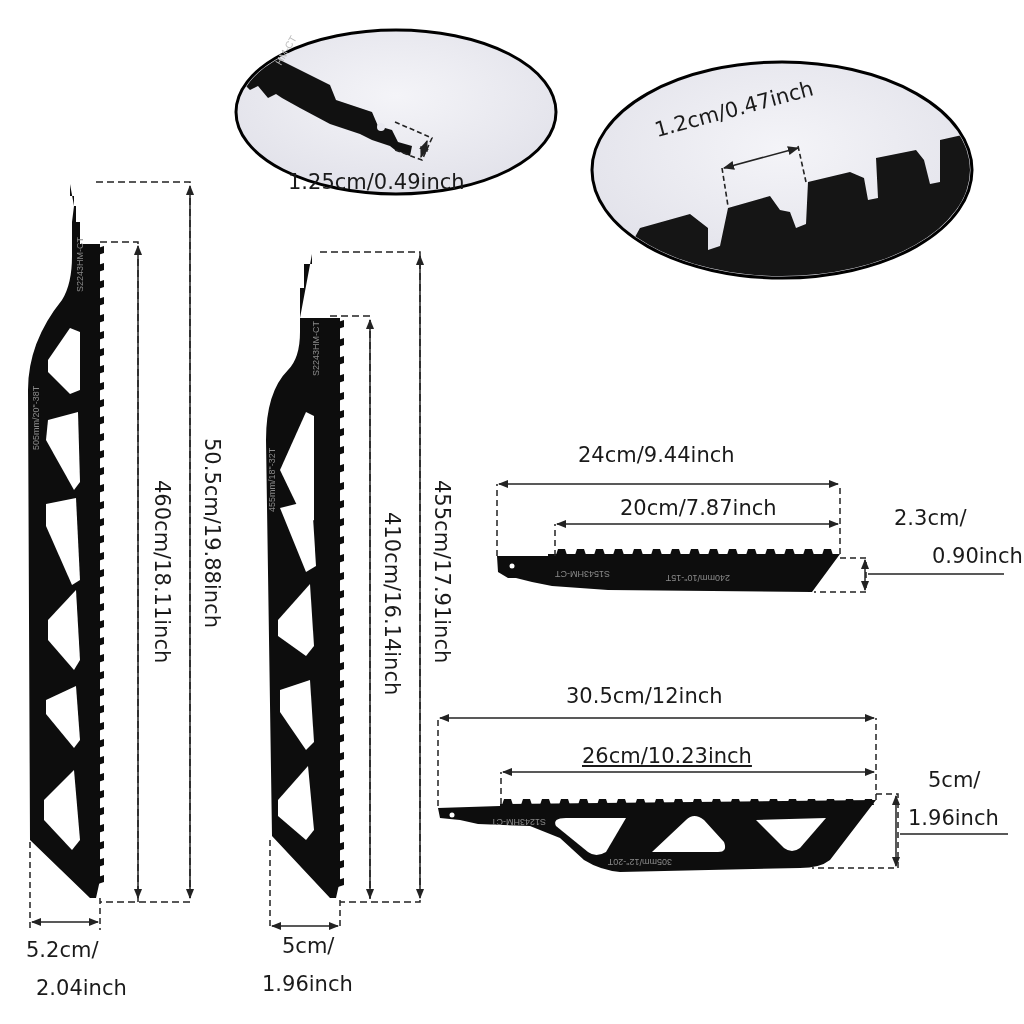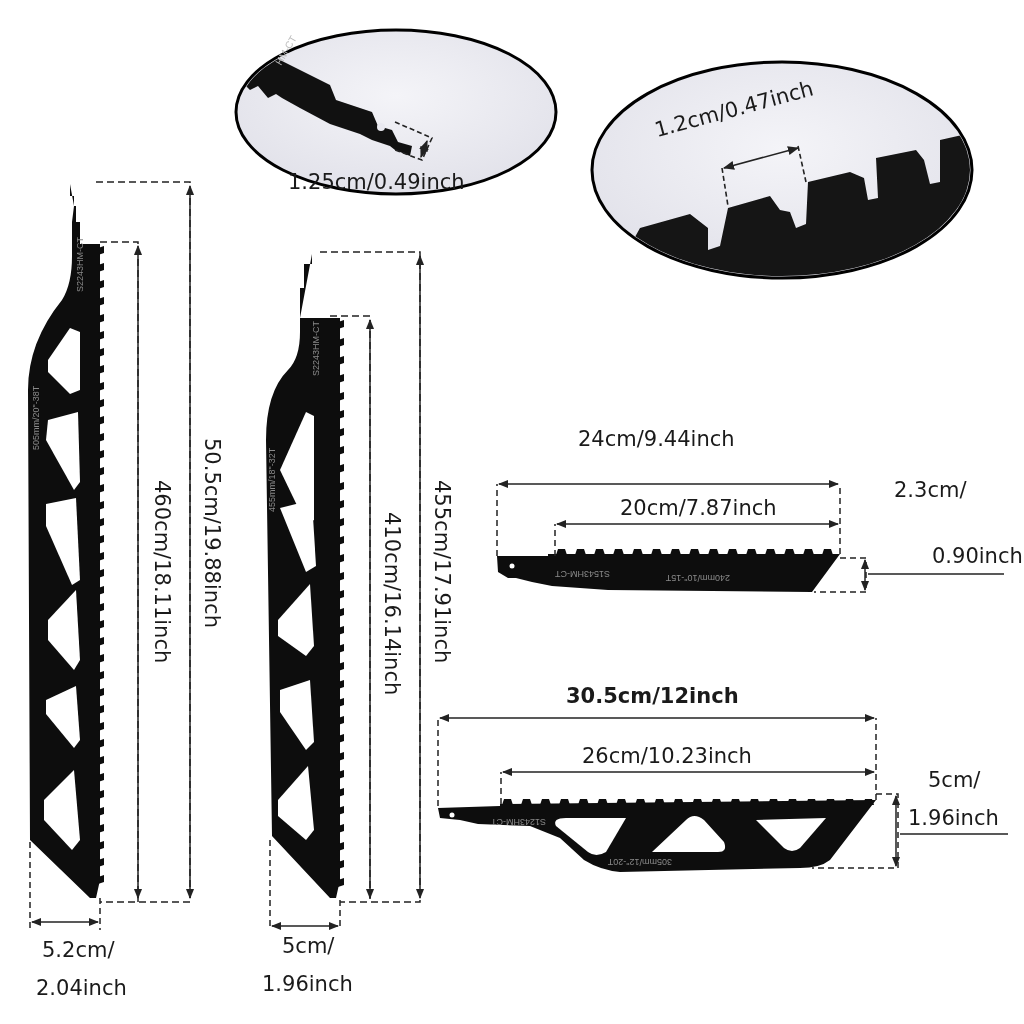--- a/index.html
+++ b/index.html
@@ -240,37 +240,37 @@
     <line x1="900" y1="834" x2="1008" y2="834"></line>
   </g>
 </svg>
 
 <div class="lbl" style="left:288px;top:172px;">1.25cm/0.49inch</div>
 <div class="lbl" style="left:658px;top:120px;transform:rotate(-15deg);transform-origin:left bottom;">1.2cm/0.47inch</div>
 <div class="blade-txt" style="left:274px;top:62px;transform:rotate(-60deg);transform-origin:left top;font-size:10px;color:#bbb;">HM-CT</div>
 
 <div class="vlbl" style="left:222px;top:438px;">50.5cm/19.88inch</div>
 <div class="vlbl" style="left:172px;top:480px;">460cm/18.11inch</div>
-<div class="lbl" style="left:26px;top:940px;margin-left:16px;">5.2cm/</div>
+<div class="lbl" style="left:26px;top:940px;">5.2cm/</div>
 <div class="lbl" style="left:36px;top:978px;">2.04inch</div>
 <div class="blade-txt" style="left:32px;top:450px;transform:rotate(-90deg);transform-origin:left top;">505mm/20"-38T</div>
 <div class="blade-txt" style="left:76px;top:292px;transform:rotate(-90deg);transform-origin:left top;">S2243HM-CT</div>
 
 <div class="vlbl" style="left:452px;top:480px;">455cm/17.91inch</div>
 <div class="vlbl" style="left:402px;top:512px;">410cm/16.14inch</div>
 <div class="lbl" style="left:282px;top:936px;">5cm/</div>
 <div class="lbl" style="left:262px;top:974px;">1.96inch</div>
 <div class="blade-txt" style="left:268px;top:512px;transform:rotate(-90deg);transform-origin:left top;">455mm/18"-32T</div>
 <div class="blade-txt" style="left:312px;top:376px;transform:rotate(-90deg);transform-origin:left top;">S2243HM-CT</div>
 
-<div class="lbl" style="left:578px;top:429px;">24cm/9.44inch</div>
+<div class="lbl" style="left:578px;top:445px;">24cm/9.44inch</div>
 <div class="lbl" style="left:620px;top:498px;">20cm/7.87inch</div>
-<div class="lbl" style="left:894px;top:480px;">2.3cm/</div>
+<div class="lbl" style="left:894px;top:508px;">2.3cm/</div>
 <div class="lbl" style="left:932px;top:546px;">0.90inch</div>
 <div class="blade-txt" style="left:610px;top:578px;transform:rotate(180deg);transform-origin:left top;">S1543HM-CT</div>
 <div class="blade-txt" style="left:730px;top:582px;transform:rotate(180deg);transform-origin:left top;">240mm/10"-15T</div>
 
-<div class="lbl" style="left:566px;top:686px;font-weight:bold;">30.5cm/12inch</div>
-<div class="lbl" style="left:582px;top:746px;">26cm/10.23inch</div>
+<div class="lbl" style="left:566px;top:686px;">30.5cm/12inch</div>
+<div class="lbl" style="left:582px;top:746px;text-decoration:underline;">26cm/10.23inch</div>
 <div class="lbl" style="left:928px;top:770px;">5cm/</div>
 <div class="lbl" style="left:908px;top:808px;">1.96inch</div>
 <div class="blade-txt" style="left:546px;top:826px;transform:rotate(180deg);transform-origin:left top;">S1243HM-CT</div>
 <div class="blade-txt" style="left:672px;top:866px;transform:rotate(180deg);transform-origin:left top;">305mm/12"-20T</div>
 
 </body></html>

